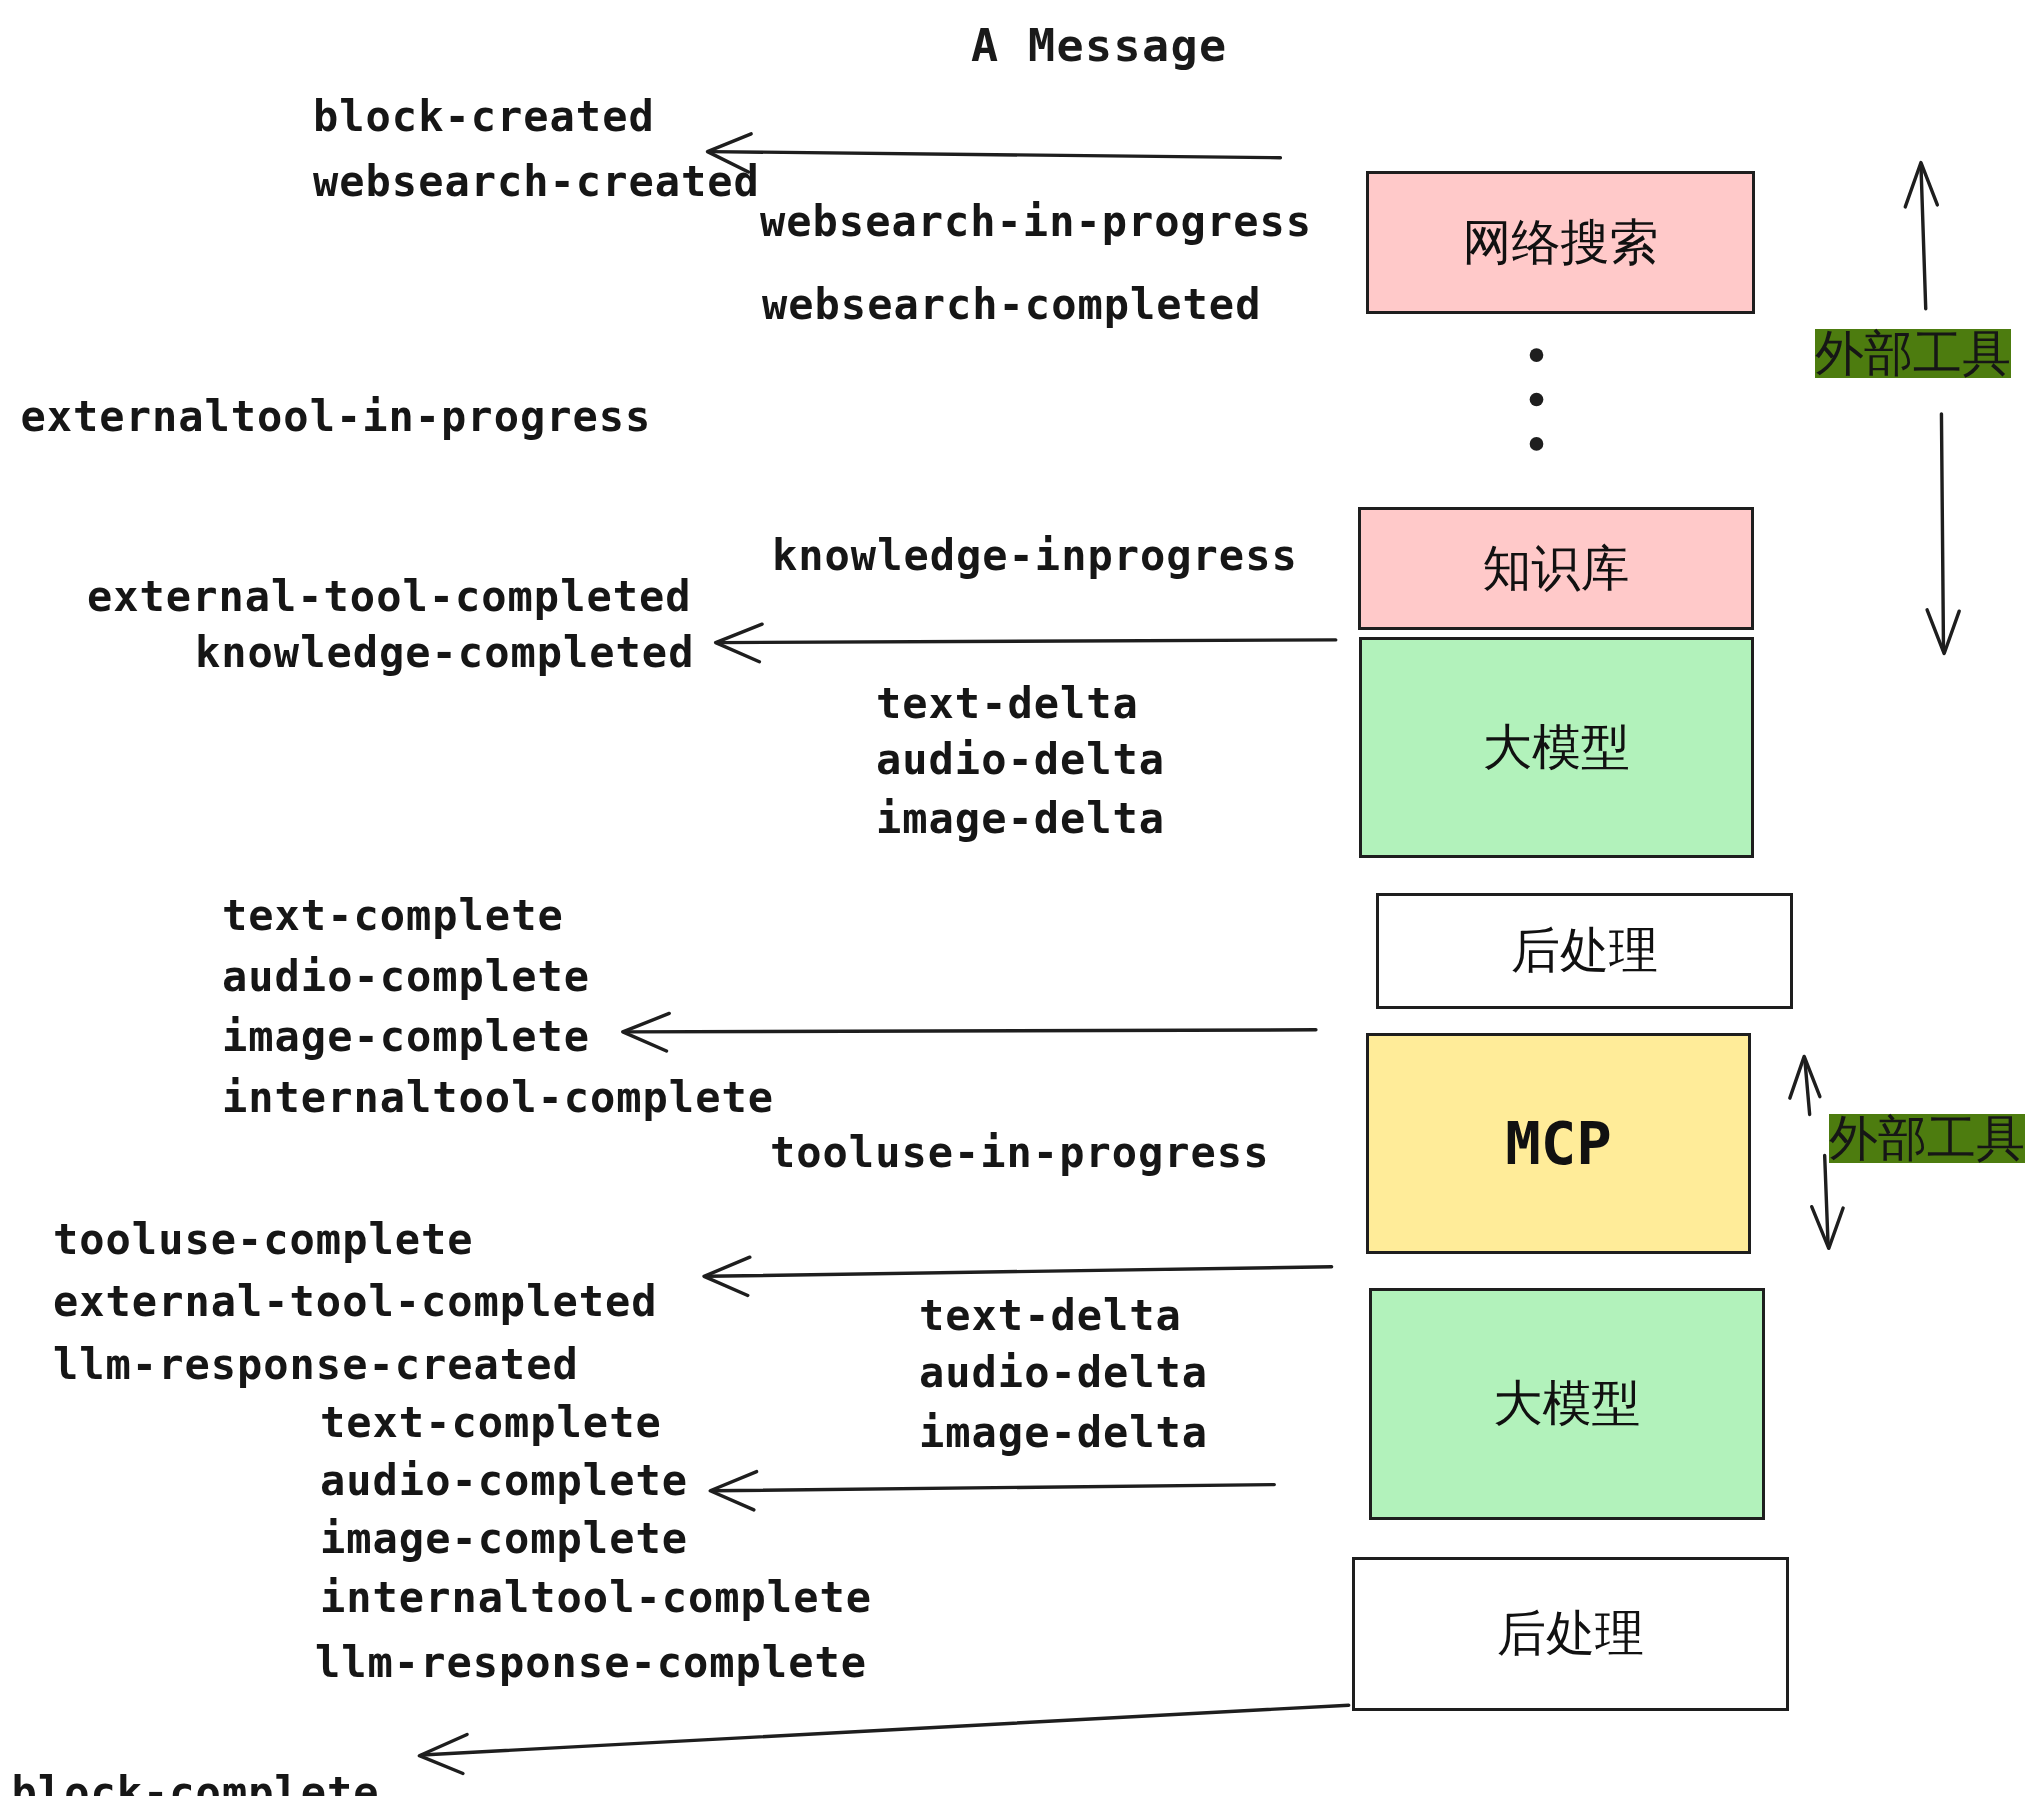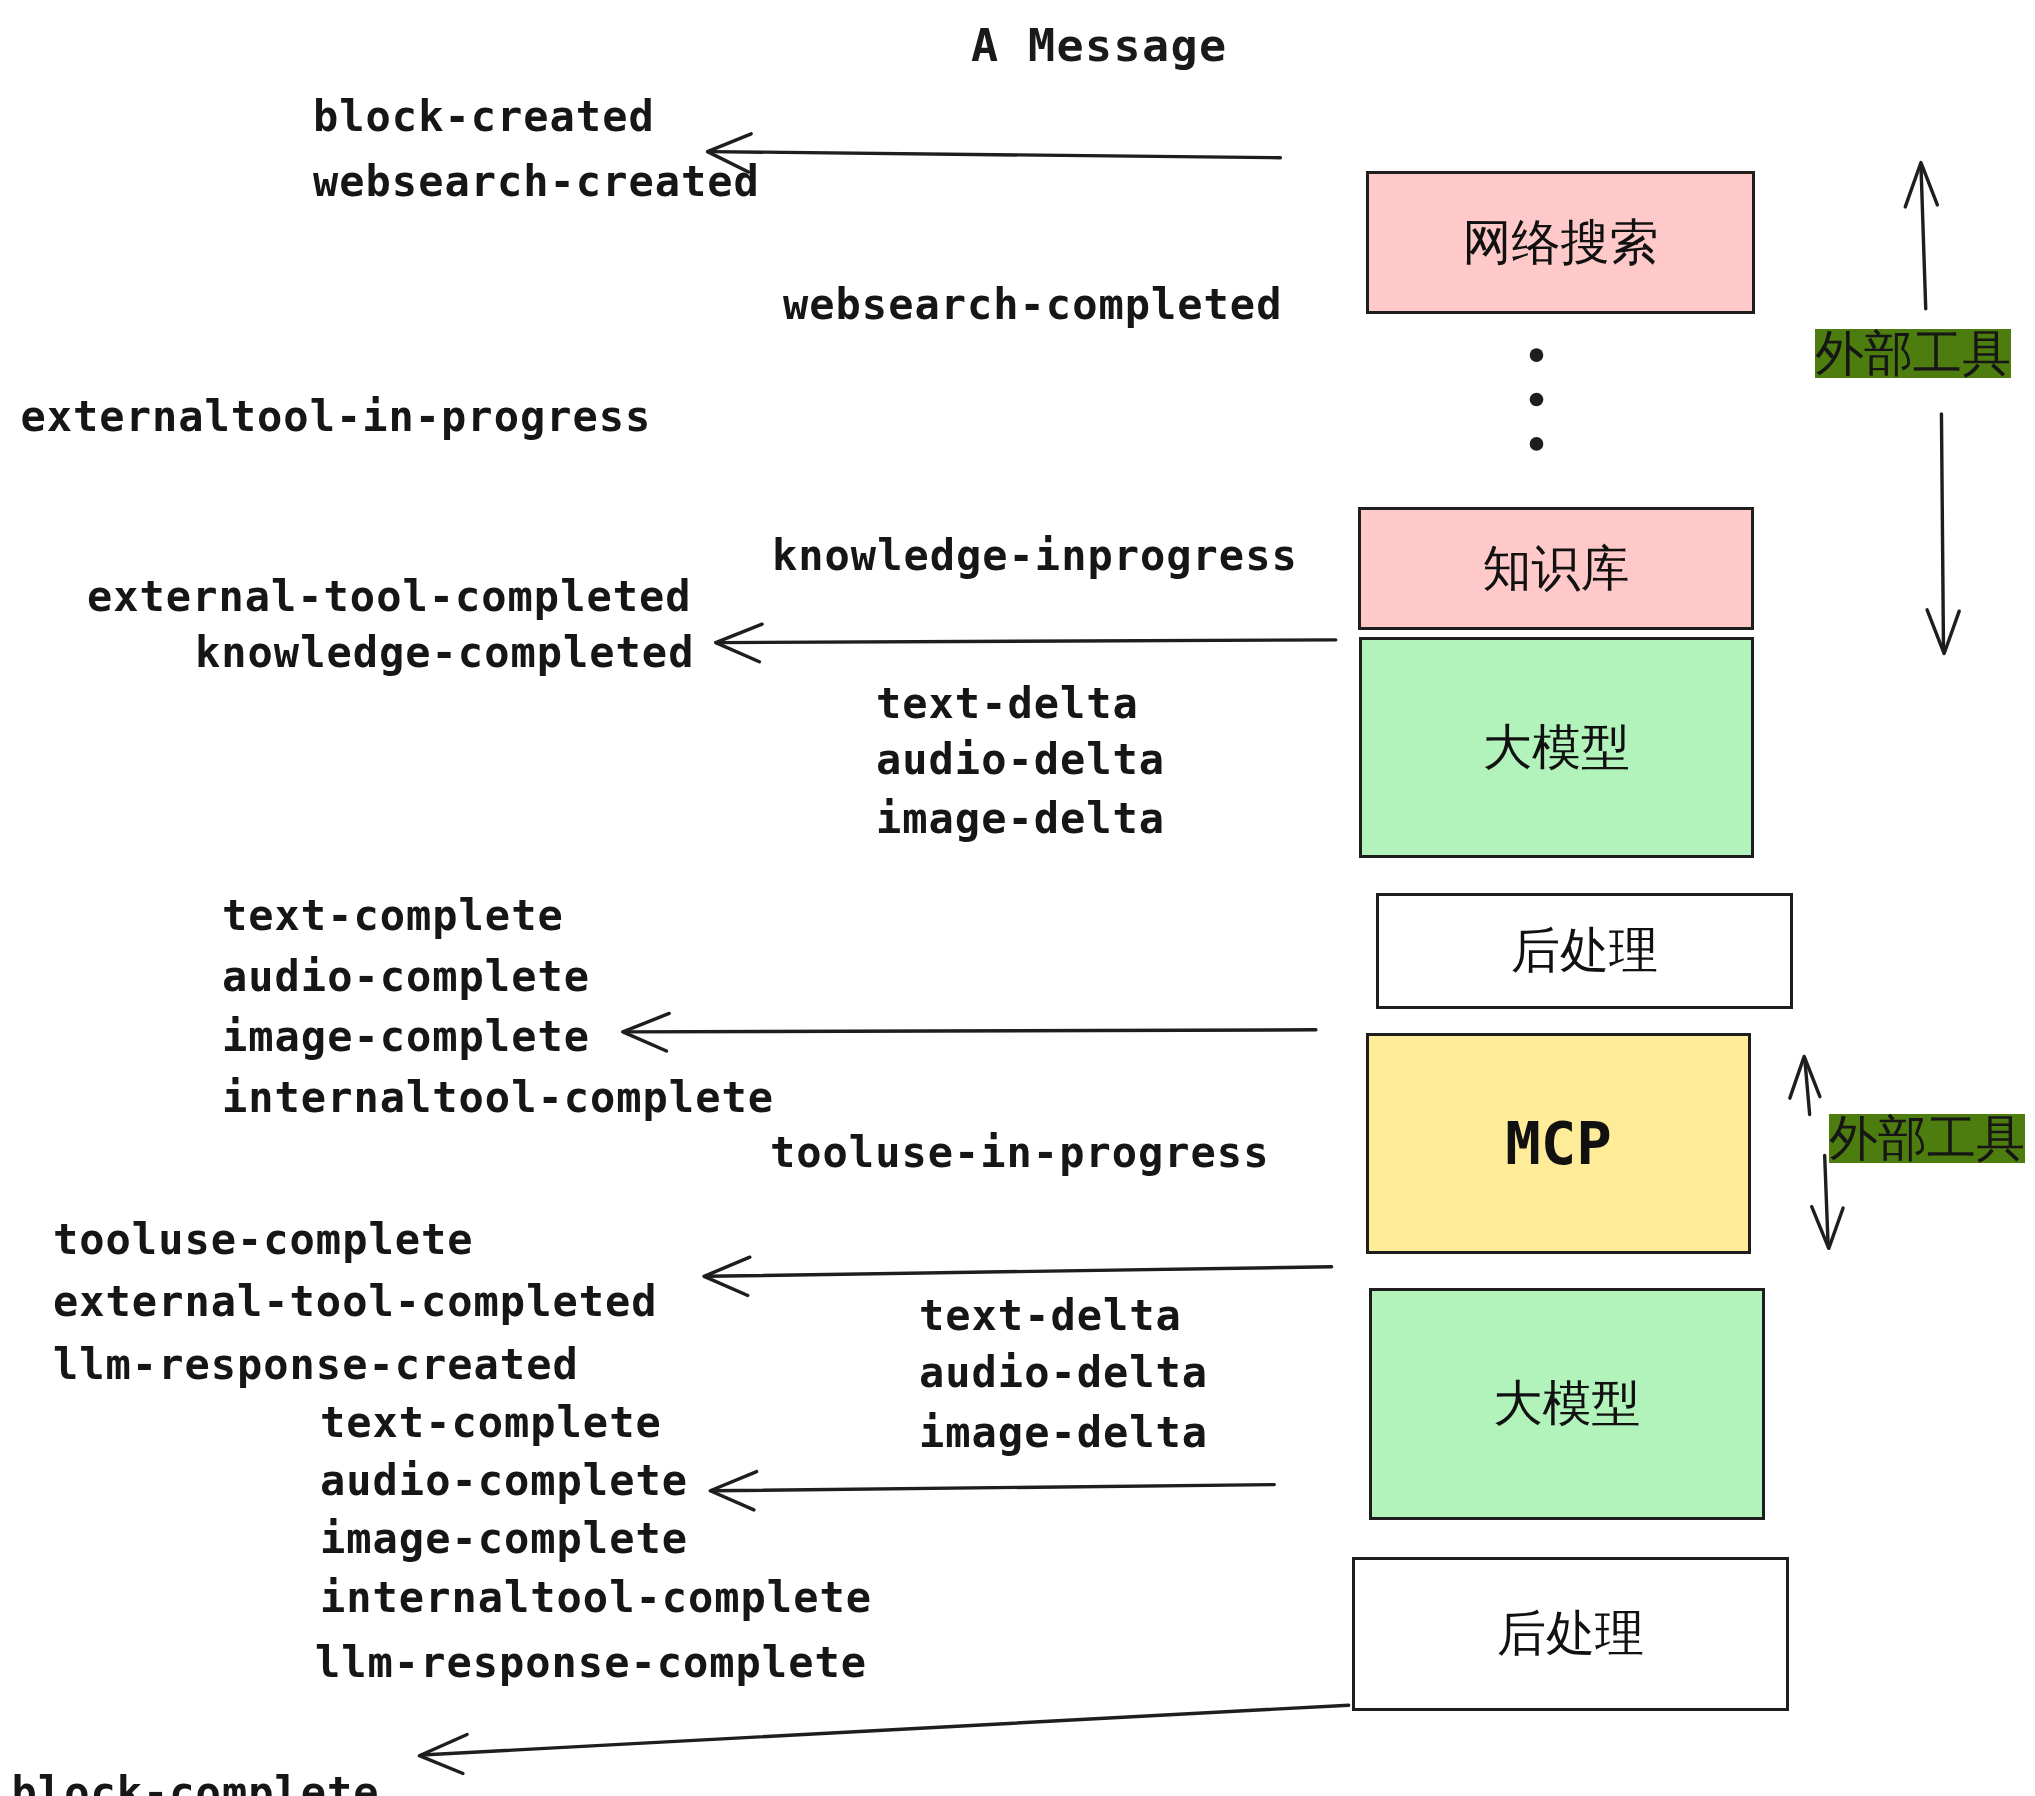--- a/index.html
+++ b/index.html
@@ -143,21 +143,22 @@
 
   <div class="box" style="left: 1369px; top: 1288px; width: 396px; height: 232px; background-color: rgb(178, 242, 187);">大模型</div>
 
   <div class="box" style="left: 1352px; top: 1557px; width: 437px; height: 154px; background-color: rgb(255, 255, 255);">后处理</div>
 
   <div class="side-label" style="left:1815px;top:329px;">外部工具</div>
   <div class="side-label" style="left:1829px;top:1114px;">外部工具</div>
 
   <div class="ev" style="left:313px;top:96px;">block-created</div>
   <div class="ev" style="left:313px;top:161px;">websearch-created</div>
-  <div class="ev" style="left:783px;top:284px;text-align:center;">websearch-completed</div>
+  <div class="ev" style="left:760px;top:201px;">websearch-in-progress</div>
+  <div class="ev" style="left:762px;top:284px;text-align:center;">websearch-completed</div>
   <div class="ev" style="left:20.5px;top:396px;">externaltool-in-progress</div>
   <div class="ev" style="left:772px;top:535px;">knowledge-inprogress</div>
   <div class="ev" style="left:87px;top:576px;">external-tool-completed</div>
   <div class="ev" style="left:195px;top:632px;">knowledge-completed</div>
   <div class="ev" style="left:876px;top:683px;">text-delta</div>
   <div class="ev" style="left:876px;top:739px;">audio-delta</div>
   <div class="ev" style="left:876px;top:798px;">image-delta</div>
   <div class="ev" style="left:222px;top:895px;">text-complete</div>
   <div class="ev" style="left:222px;top:956px;">audio-complete</div>
   <div class="ev" style="left:222px;top:1016px;">image-complete</div>

